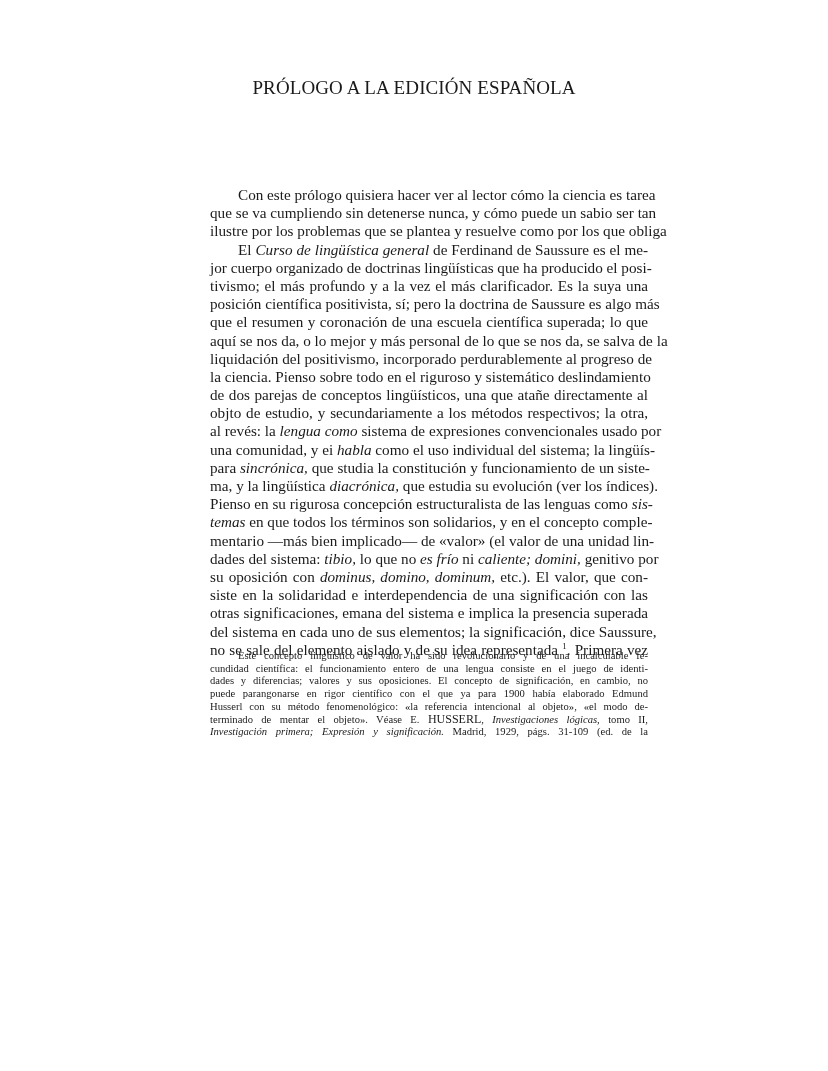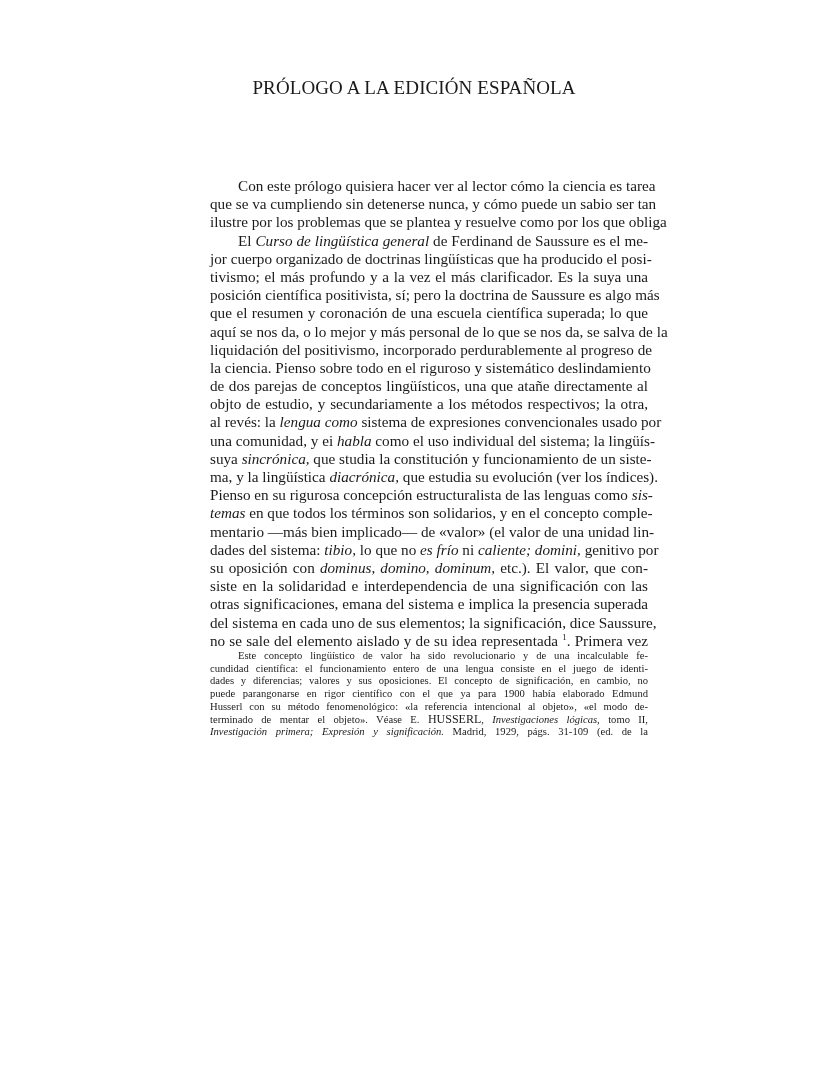--- a/index.html
+++ b/index.html
@@ -5,21 +5,21 @@
     html, body { margin: 0; padding: 0; background: #ffffff; }
     body { width: 828px; height: 1071px; position: relative; overflow: hidden; }
     .page { position: absolute; left: 0; top: 0; width: 828px; height: 1071px; background: #fff; }
     .title {
       position: absolute; left: 0; width: 828px; top: 77px;
       text-align: center;
       font-family: "Liberation Serif", serif;
       font-size: 19px; color: #1a1a1a; letter-spacing: 0.1px;
     }
     .body-text {
-      position: absolute; left: 210px; width: 438px; top: 177px;
+      position: absolute; left: 210px; width: 438px; top: 186px;
       font-family: "Liberation Serif", serif;
       font-size: 15.2px; line-height: 18.2px; color: #1a1a1a;
     }
     .line { white-space: nowrap; text-align: justify; text-align-last: justify; display: block; height: 18.2px; }
     .line.last { text-align-last: left; }
     .line.indent { padding-left: 28px; }
     .footnote {
       position: absolute; left: 210px; width: 438px; top: 650px;
       font-family: "Liberation Serif", serif;
       font-size: 10.6px; line-height: 12.7px; color: #1a1a1a;
@@ -45,21 +45,21 @@
     <span class="line">tivismo; el más profundo y a la vez el más clarificador. Es la suya una</span>
     <span class="line">posición científica positivista, sí; pero la doctrina de Saussure es algo más</span>
     <span class="line">que el resumen y coronación de una escuela científica superada; lo que</span>
     <span class="line">aquí se nos da, o lo mejor y más personal de lo que se nos da, se salva de la</span>
     <span class="line">liquidación del positivismo, incorporado perdurablemente al progreso de</span>
     <span class="line">la ciencia. Pienso sobre todo en el riguroso y sistemático deslindamiento</span>
     <span class="line">de dos parejas de conceptos lingüísticos, una que atañe directamente al</span>
     <span class="line">objto de estudio, y secundariamente a los métodos respectivos; la otra,</span>
     <span class="line"><span>al revés: la </span><i>lengua como</i><span> sistema de expresiones convencionales usado por</span></span>
     <span class="line"><span>una comunidad, y ei </span><i>habla</i><span> como el uso individual del sistema; la lingüís-</span></span>
-    <span class="line"><span>suya </span><i>sincrónica,</i><span> que studia la constitución y funcionamiento de un siste-</span></span>
+    <span class="line"><span>para </span><i>sincrónica,</i><span> que studia la constitución y funcionamiento de un siste-</span></span>
     <span class="line"><span>ma, y la lingüística </span><i>diacrónica,</i><span> que estudia su evolución (ver los índices).</span></span>
     <span class="line"><span>Pienso en su rigurosa concepción estructuralista de las lenguas como </span><i>sis-</i></span>
     <span class="line"><i>temas</i><span> en que todos los términos son solidarios, y en el concepto comple-</span></span>
     <span class="line">mentario —más bien implicado— de «valor» (el valor de una unidad lin-</span>
     <span class="line"><span>dades del sistema: </span><i>tibio,</i><span> lo que no </span><i>es frío</i><span> ni </span><i>caliente; domini,</i><span> genitivo por</span></span>
     <span class="line"><span>su oposición con </span><i>dominus, domino, dominum,</i><span> etc.). El valor, que con-</span></span>
     <span class="line">siste en la solidaridad e interdependencia de una significación con las</span>
     <span class="line">otras significaciones, emana del sistema e implica la presencia superada</span>
     <span class="line">del sistema en cada uno de sus elementos; la significación, dice Saussure,</span>
     <span class="line"><span>no se sale del elemento aislado y de su idea representada </span><sup>1</sup><span>. Primera vez</span></span>

